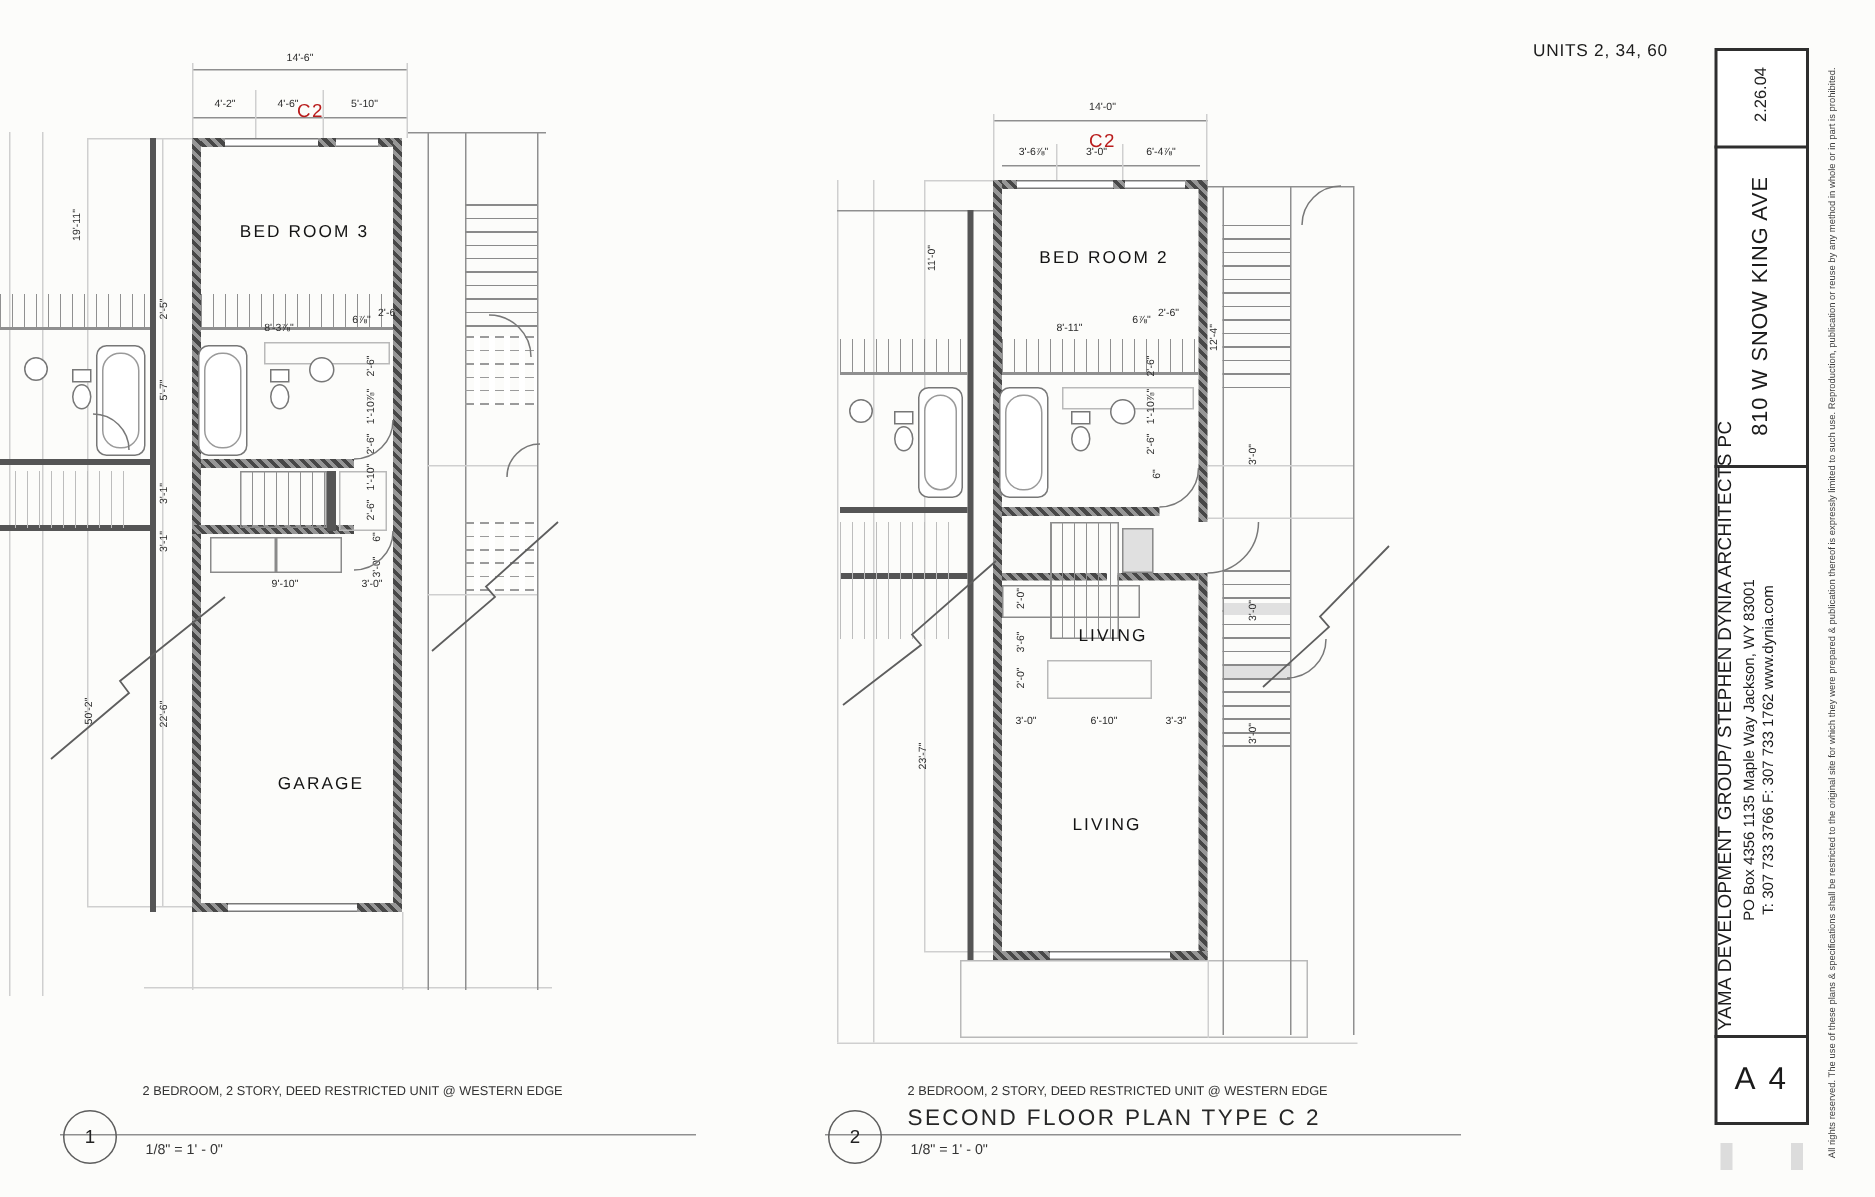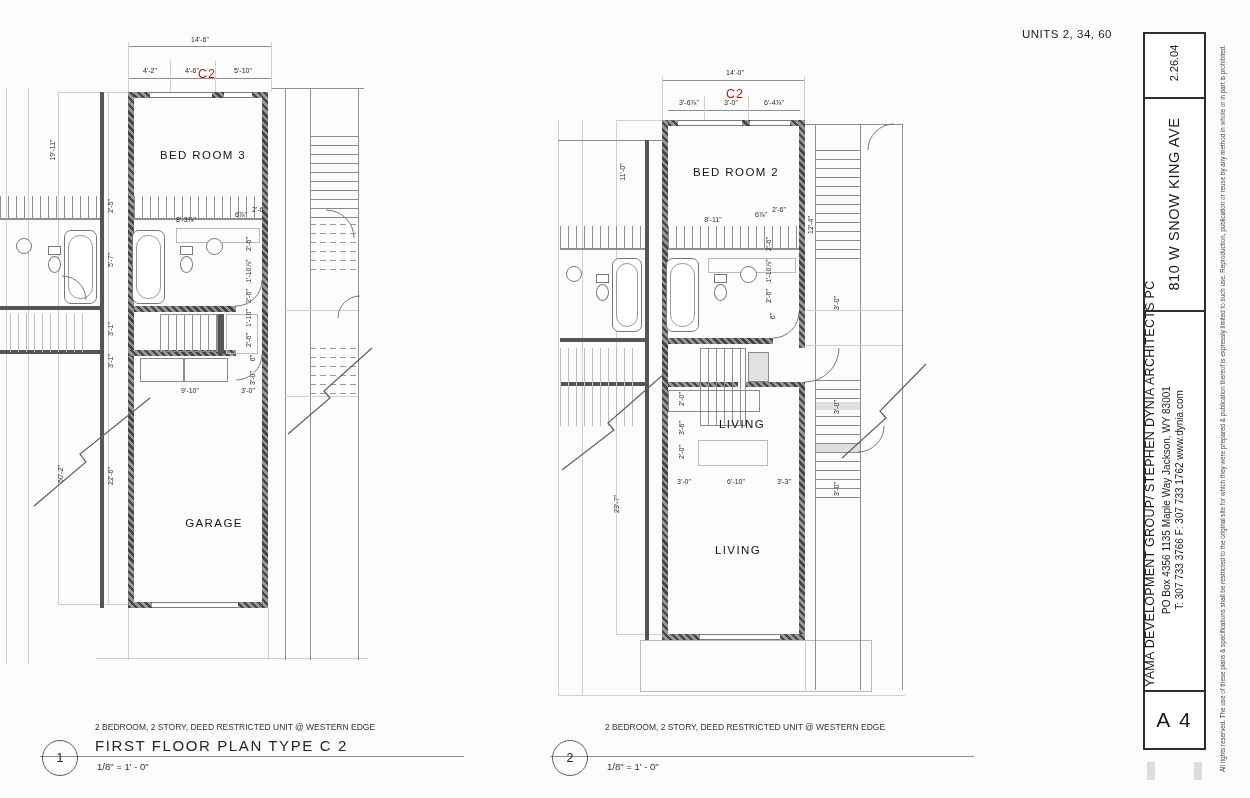--- a/index.html
+++ b/index.html
@@ -270,28 +270,28 @@
       <polyline points="562,470 614,430 608,423 664,374"></polyline>
       <polyline points="842,458 886,418 880,411 926,364"></polyline>
     </g>
   </svg>
 
   <div class="ln" style="left:40px;top:756px;width:424px;height:1px"></div>
   <div class="pcircle" style="left:42px;top:740px">
     <span>1</span>
   </div>
   <span class="pnote" style="left:95px;top:722px">2 BEDROOM, 2 STORY, DEED RESTRICTED UNIT @ WESTERN EDGE</span>
-  <span class="ptitle" style="left:95px;top:737px">FIRST FLOOR PLAN   TYPE C 2</span>
   <span class="pscale" style="left:97px;top:761px">1/8" = 1' - 0"</span>
 
   <div class="ln" style="left:550px;top:756px;width:424px;height:1px"></div>
   <div class="pcircle" style="left:552px;top:740px">
     <span>2</span>
   </div>
   <span class="pnote" style="left:605px;top:722px">2 BEDROOM, 2 STORY, DEED RESTRICTED UNIT @ WESTERN EDGE</span>
+  <span class="ptitle" style="left:605px;top:737px">SECOND FLOOR PLAN   TYPE C 2</span>
   <span class="pscale" style="left:607px;top:761px">1/8" = 1' - 0"</span>
 
   <span class="units-note" style="left:1022px;top:28px">UNITS 2, 34, 60</span>
 
   <div class="tb-frame" style="left:1143px;top:32px;width:63px;height:718px"></div>
   <div class="tb-div" style="left:1143px;top:97px;width:63px;height:2px"></div>
   <div class="tb-div" style="left:1143px;top:310px;width:63px;height:2px"></div>
   <div class="tb-div" style="left:1143px;top:690px;width:63px;height:2px"></div>
 
   <span class="rot tb-date" style="left:1134px;top:57px;width:80px">2.26.04</span>

